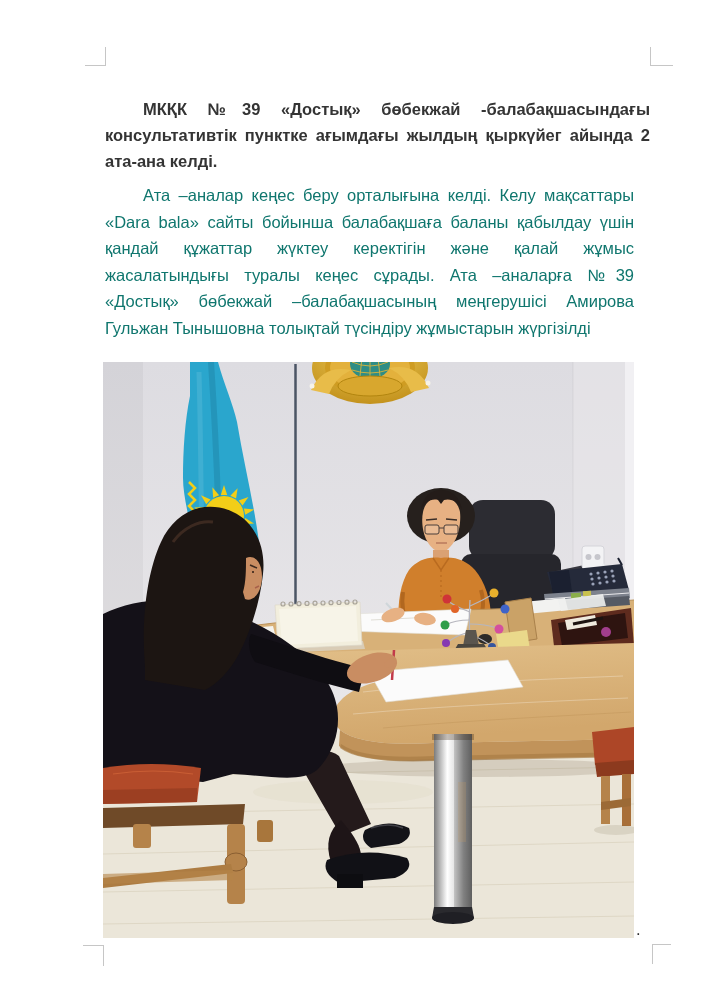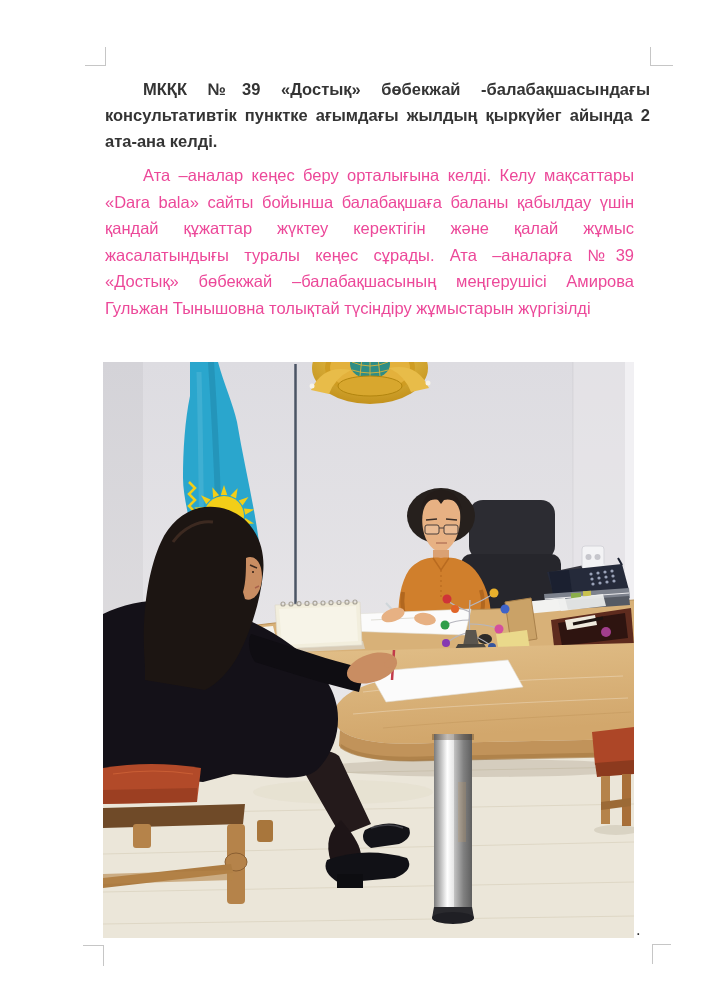--- a/index.html
+++ b/index.html
@@ -5,24 +5,24 @@
 <style>
   html,body{margin:0;padding:0;background:#ffffff;}
   .page{position:relative;width:718px;height:1003px;background:#fff;overflow:hidden;
         font-family:"Liberation Sans","DejaVu Sans",sans-serif;color:#383838;}
   .crop{position:absolute;border:0 solid #c6c6c6;}
   .crop.tl{left:85px;top:47px;width:20px;height:18px;border-right-width:1.5px;border-bottom-width:1.5px;}
   .crop.tr{left:650px;top:47px;width:22px;height:18px;border-left-width:1.5px;border-bottom-width:1.5px;}
   .crop.bl{left:83px;top:945px;width:20px;height:20px;border-top-width:1.5px;border-right-width:1.5px;}
   .crop.br{left:652px;top:944px;width:18px;height:19px;border-top-width:1.5px;border-left-width:1.5px;}
   .content{position:absolute;left:105px;top:0;width:545px;}
-  p.heading{margin:76px 0 0 0;font-weight:bold;font-size:16.5px;line-height:26px;
+  p.heading{margin:96px 0 0 0;font-weight:bold;font-size:16.5px;line-height:26px;
             text-align:justify;text-indent:38px;color:#343434;}
   p.bodytext{margin:8px 16px 0 0;font-weight:400;font-size:16.5px;line-height:26.5px;
-             text-align:justify;text-indent:38px;color:#ec4899;}
+             text-align:justify;text-indent:38px;color:#0f766e;}
   .photo-wrap{position:absolute;left:103px;top:362px;width:531px;height:576px;}
   .photo-wrap svg{display:block;width:531px;height:576px;}
   .after-dot{position:absolute;left:533px;top:558px;font-size:16.5px;color:#2e2e2e;}
 </style>
 </head>
 <body>
 
 <div class="page">
 
   <div class="crop tl"></div>

